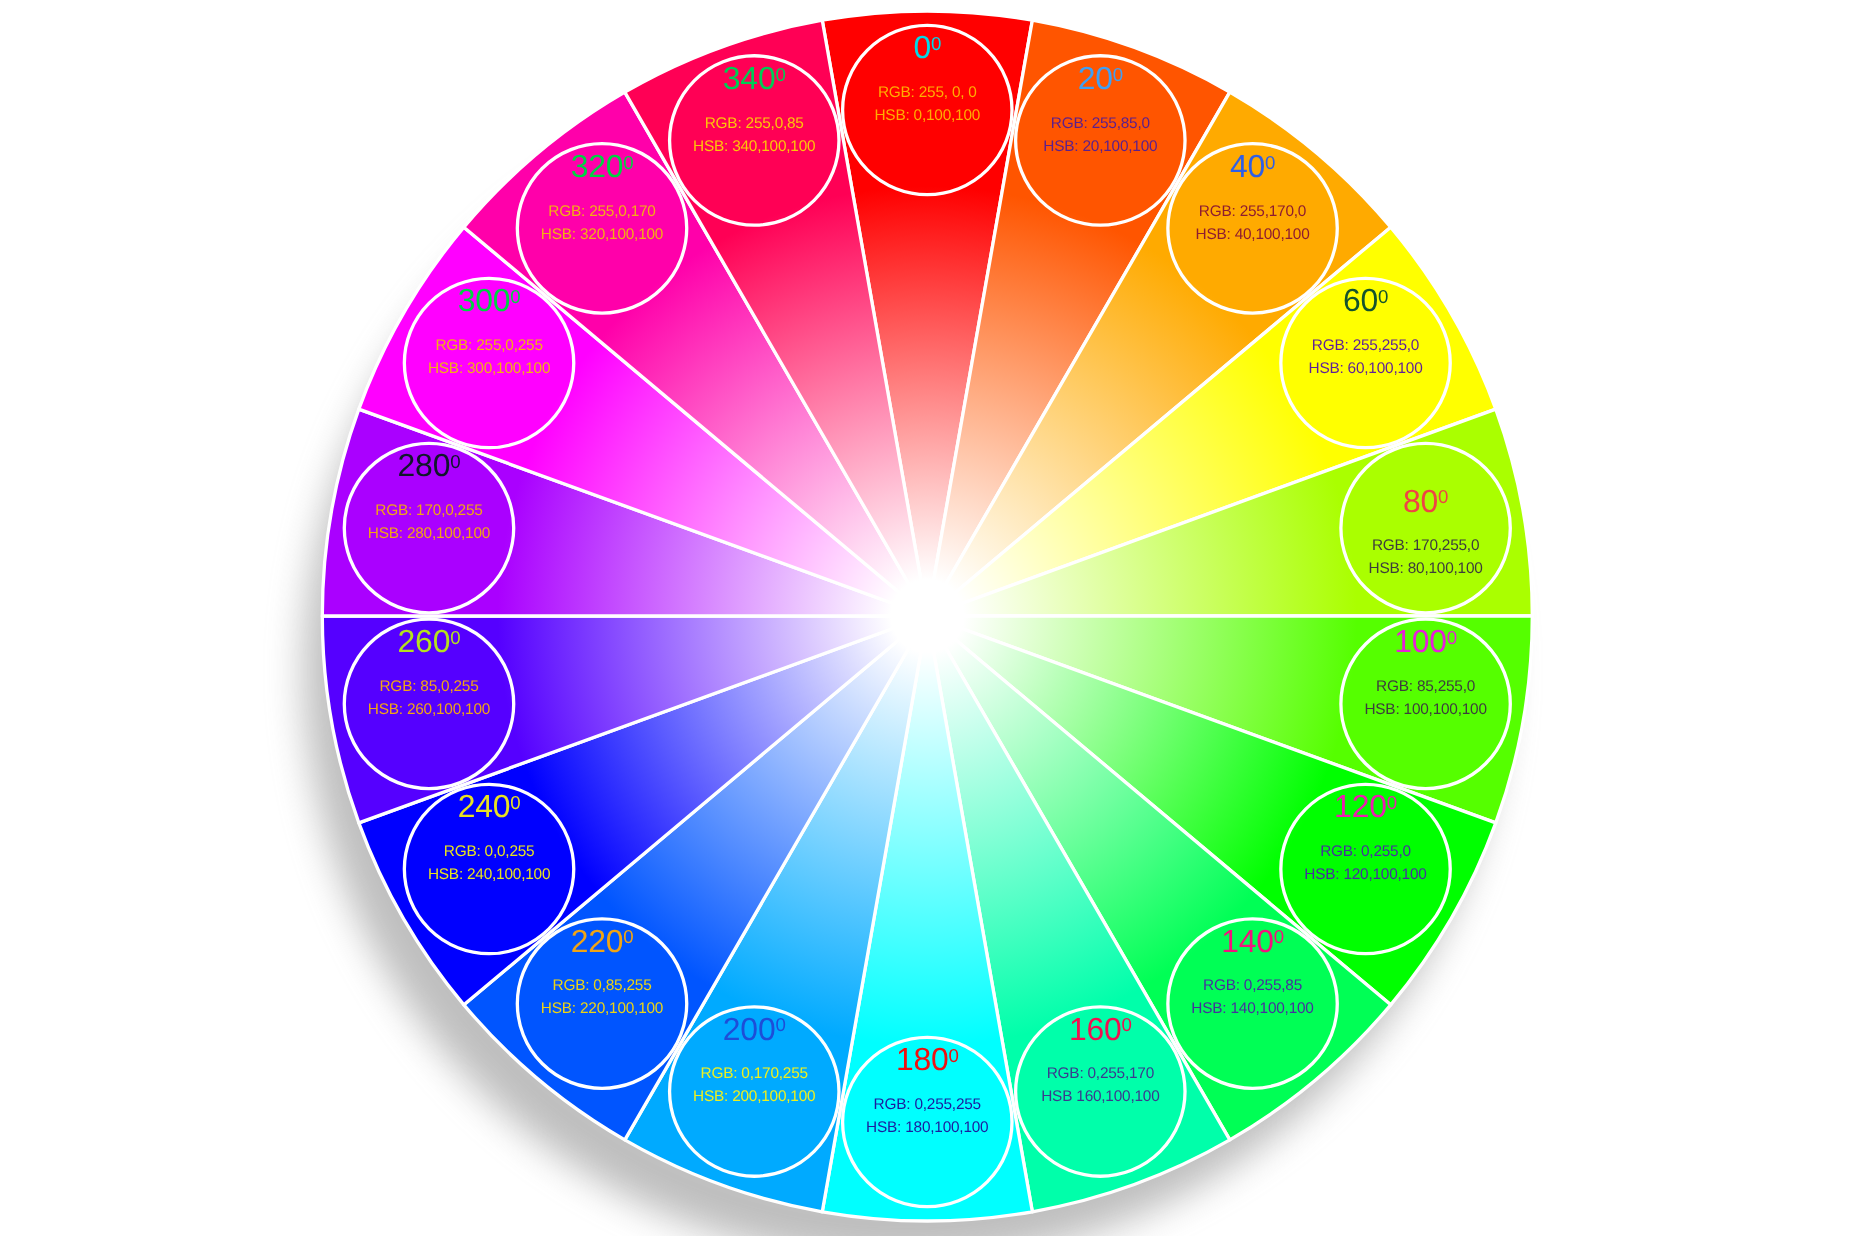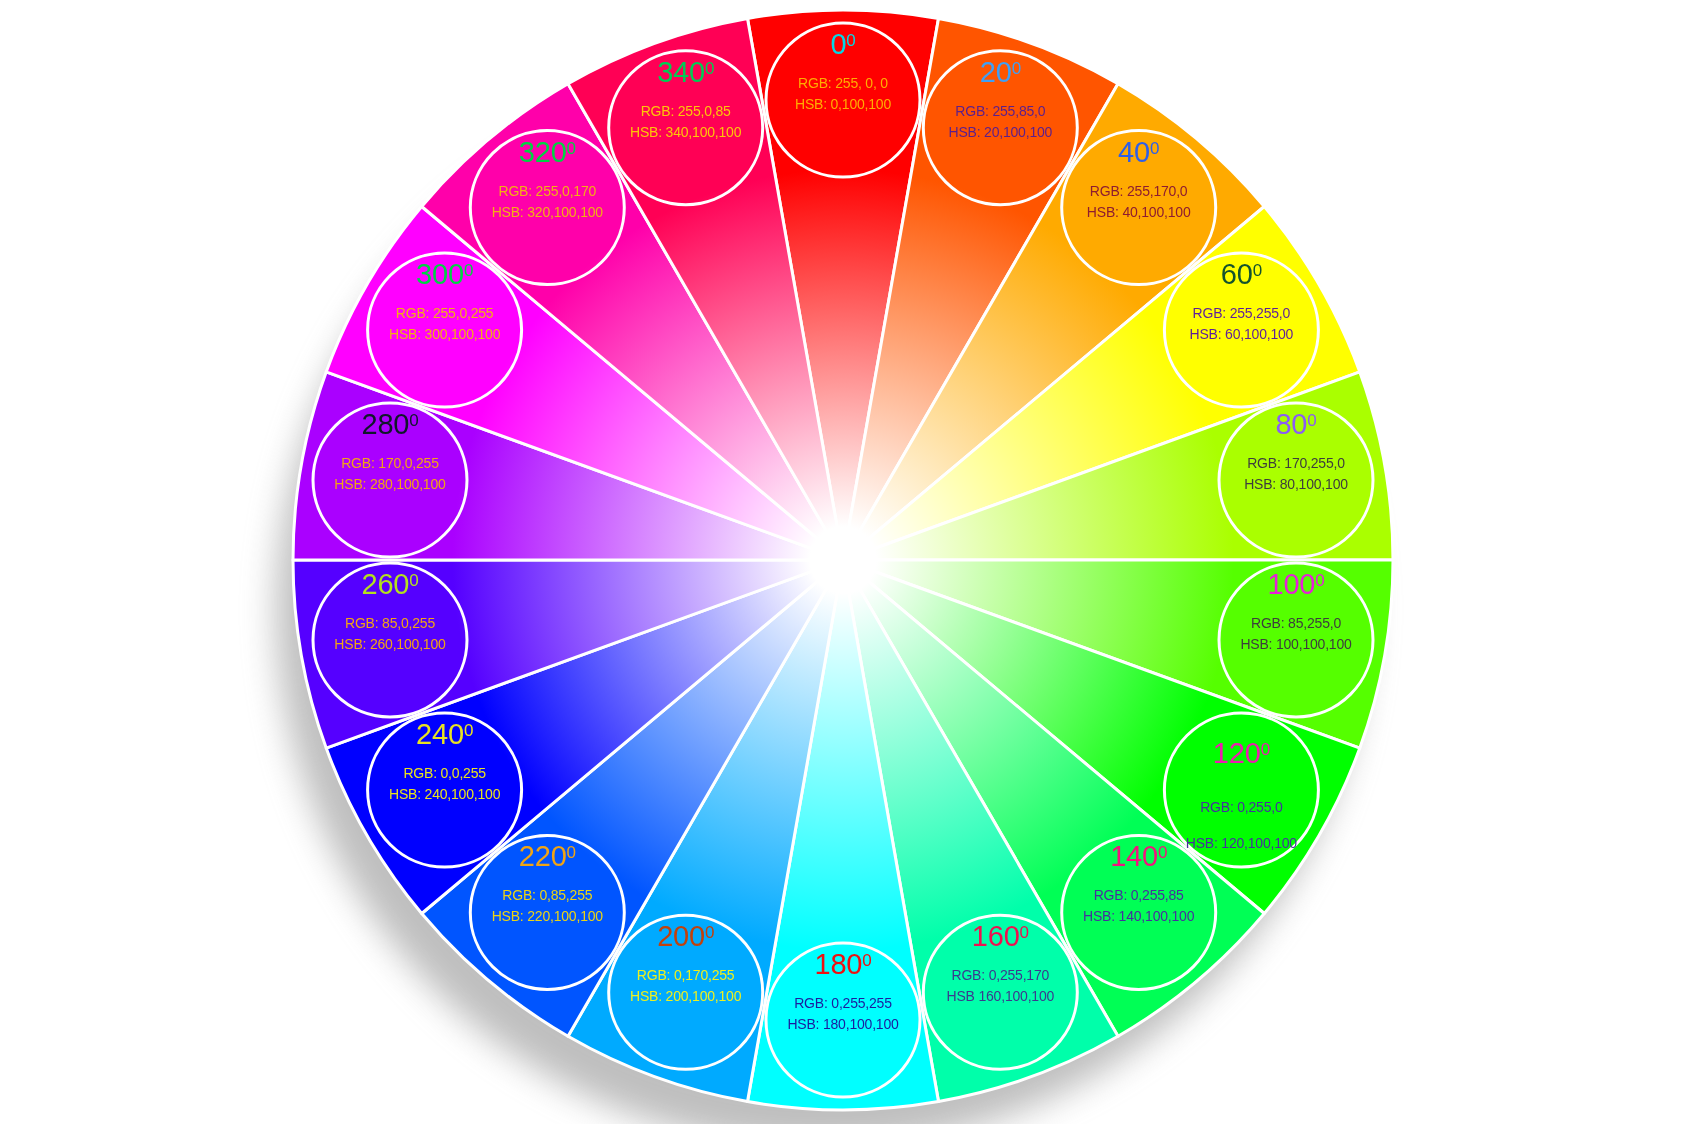--- a/index.html
+++ b/index.html
@@ -222,51 +222,51 @@
     <div class="deg" style="color: rgb(46, 95, 232);"><span class="deg-num">40</span><sup class="deg-sup">0</sup></div>
     <div class="line rgb-line">RGB: 255,170,0</div>
     <div class="line hsb-line">HSB: 40,100,100</div>
   </div>
     <div class="seg-label" style="left: 1146.37px; top: 253px; color: rgb(94, 31, 154);">
     <div class="deg" style="color: #14532d;"><span class="deg-num">60</span><sup class="deg-sup">0</sup></div>
     <div class="line rgb-line">RGB: 255,255,0</div>
     <div class="line hsb-line">HSB: 60,100,100</div>
   </div>
     <div class="seg-label" style="left: 1201.01px; top: 403.122px; color: rgb(61, 61, 61);">
-    <div class="deg" style="color: #8b5cf6;"><span class="deg-num">80</span><sup class="deg-sup">0</sup></div>
+    <div class="deg" style="color: #ef4444; margin-top: 32px;"><span class="deg-num">80</span><sup class="deg-sup">0</sup></div>
     <div class="line rgb-line">RGB: 170,255,0</div>
     <div class="line hsb-line">HSB: 80,100,100</div>
   </div>
     <div class="seg-label" style="left: 1201.01px; top: 562.878px; color: rgb(61, 61, 61); text-align: center;">
     <div class="deg" style="color: rgb(232, 31, 216);"><span class="deg-num">100</span><sup class="deg-sup">0</sup></div>
     <div class="line rgb-line">RGB: 85,255,0</div>
     <div class="line hsb-line">HSB: 100,100,100</div>
   </div>
-    <div class="seg-label" style="left: 1146.37px; top: 732px; color: rgb(70, 48, 158); gap: 15px;">
+    <div class="seg-label" style="left: 1146.37px; top: 713px; color: rgb(70, 48, 158);">
     <div class="deg" style="color: rgb(238, 28, 176);"><span class="deg-num">120</span><sup class="deg-sup">0</sup></div>
     <div class="line rgb-line">RGB: 0,255,0</div>
     <div class="line hsb-line">HSB: 120,100,100</div>
   </div>
     <div class="seg-label" style="left: 1043.68px; top: 835.38px; color: rgb(70, 48, 158);">
     <div class="deg" style="color: rgb(242, 19, 126);"><span class="deg-num">140</span><sup class="deg-sup">0</sup></div>
     <div class="line rgb-line">RGB: 0,255,85</div>
     <div class="line hsb-line">HSB: 140,100,100</div>
   </div>
     <div class="seg-label" style="left: 905.329px; top: 915.259px; color: rgb(58, 58, 142);">
     <div class="deg" style="color: rgb(240, 17, 80);"><span class="deg-num">160</span><sup class="deg-sup">0</sup></div>
     <div class="line rgb-line">RGB: 0,255,170</div>
     <div class="line hsb-line">HSB 160,100,100</div>
   </div>
     <div class="seg-label" style="left: 748px; top: 943px; color: rgb(28, 28, 158);">
     <div class="deg" style="color: rgb(238, 17, 17);"><span class="deg-num">180</span><sup class="deg-sup">0</sup></div>
     <div class="line rgb-line">RGB: 0,255,255</div>
     <div class="line hsb-line">HSB: 180,100,100</div>
   </div>
     <div class="seg-label" style="left: 590.671px; top: 915.259px; color: rgb(238, 240, 30);">
-    <div class="deg" style="color: #c2410c; text-align: center;"><span class="deg-num">200</span><sup class="deg-sup">0</sup></div>
+    <div class="deg" style="color: #1d4ed8; text-align: center;"><span class="deg-num">200</span><sup class="deg-sup">0</sup></div>
     <div class="line rgb-line">RGB: 0,170,255</div>
     <div class="line hsb-line">HSB: 200,100,100</div>
   </div>
     <div class="seg-label" style="left: 452.318px; top: 835.38px; color: rgb(236, 212, 20);">
     <div class="deg" style="color: rgb(240, 164, 20);"><span class="deg-num">220</span><sup class="deg-sup">0</sup></div>
     <div class="line rgb-line">RGB: 0,85,255</div>
     <div class="line hsb-line">HSB: 220,100,100</div>
   </div>
     <div class="seg-label" style="left: 349.628px; top: 713px; color: rgb(232, 228, 30);">
     <div class="deg" style="color: rgb(232, 226, 34);"><span class="deg-num">240</span><sup class="deg-sup">0</sup></div>

